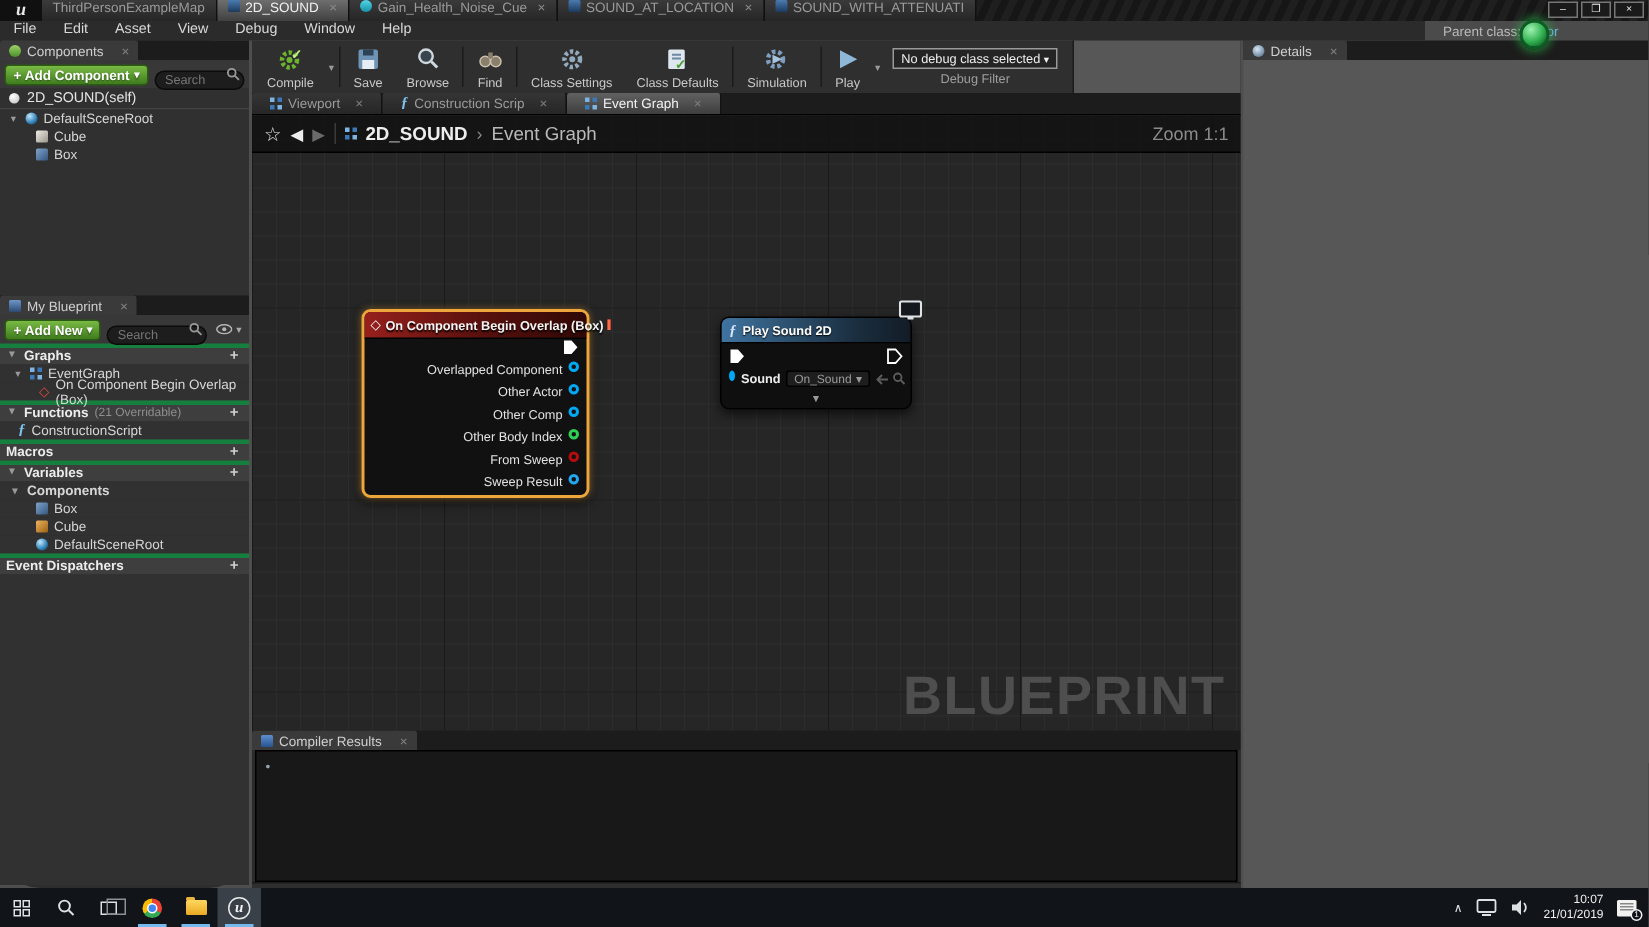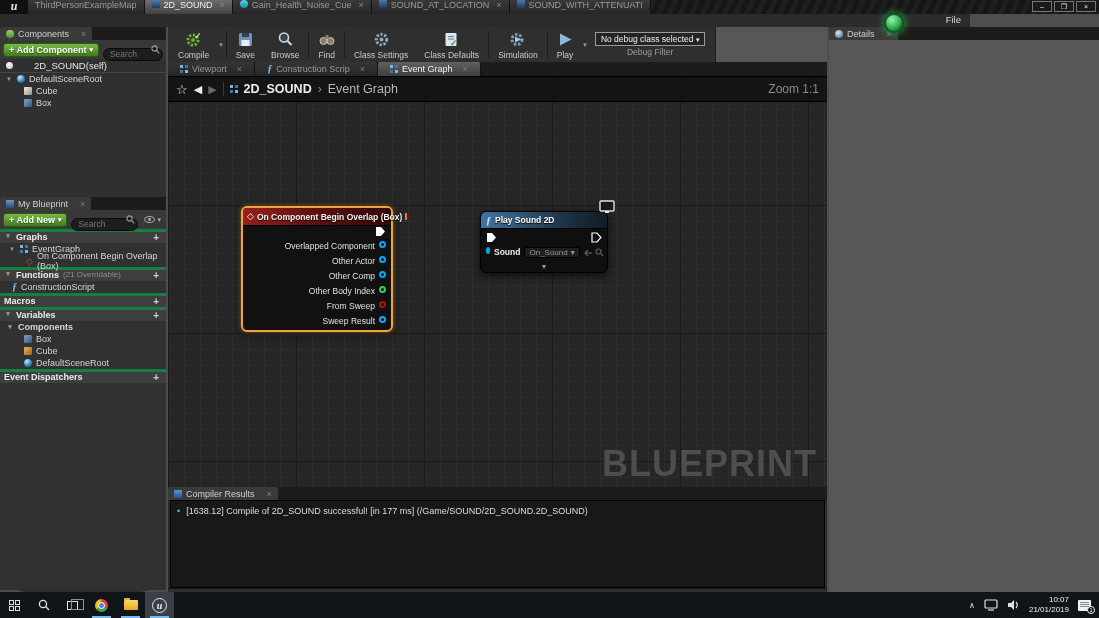--- a/index.html
+++ b/index.html
@@ -17,22 +17,22 @@
   .dtab.active{background:linear-gradient(#6e6e6e,#414141);color:#f0f0f0;}
   .dtab .tclose{color:#8a8a8a;font-size:9px;margin-left:3px;}
   .tico{width:8px;height:8px;border-radius:1px;display:inline-block;}
   .tico.bp{background:linear-gradient(#4a7bb0,#1d3a5e);}
   .tico.cue{background:linear-gradient(#53d6e8,#1790a5);border-radius:50%;}
   .winctrl{position:absolute;right:3px;top:1px;display:flex;gap:2px;}
   .wbtn{width:20px;height:11px;background:#1a1a1a;border:1px solid #777;color:#eee;font-size:7px;
     line-height:9px;text-align:center;}
 
   
-  .menubar{position:absolute;left:0;top:14px;width:970px;height:13px;background:#2b2b2b;
-    display:flex;align-items:flex-end;font-size:9.5px;color:#d8d8d8;flex-direction:column;}
+  .menubar{position:absolute;left:0;top:14px;width:1099px;height:13px;background:#2b2b2b;
+    display:flex;align-items:flex-start;font-size:9.5px;color:#d8d8d8;}
   .mitem{padding:0 9px;}
   .menubar .spacer{flex:1;}
   .parentclass{height:13px;background:#4b4b4b;display:flex;align-items:center;gap:4px;
     padding:0 60px 0 12px;font-size:9px;color:#b9b9b9;}
   .parentclass b{color:#6fb7e8;font-weight:normal;}
   .orb{position:absolute;right:66px;top:-1px;width:20px;height:20px;border-radius:50%;z-index:60;
     background:radial-gradient(circle at 35% 30%,#9df2b0,#2fae4e 55%,#0b4d1e 95%);
     border:2px solid #0e5c25;box-shadow:0 0 6px 2px rgba(40,180,70,.55);}
 
   
@@ -58,21 +58,21 @@
     padding:1px 5px;white-space:nowrap;text-shadow:0 1px 1px rgba(0,0,0,.4);}
   .greenbtn .dd{font-size:7px;margin-left:3px;}
   .searchwrap{position:relative;flex:1;height:13px;}
   .searchwrap input{width:100%;height:13px;background:#1d1d1d;border:1px solid #0b0b0b;border-radius:7px;
     color:#bbb;font-size:8.5px;padding:0 14px 0 6px;font-family:"Liberation Sans",sans-serif;}
   .searchwrap input::placeholder{color:#777;}
   .mag{position:absolute;right:3px;top:2px;}
   .eyebtn{display:flex;align-items:center;gap:2px;color:#aaa;font-size:7px;padding:0 2px;}
 
   
-  .selfrow{display:flex;align-items:center;gap:21px;height:14px;padding-left:6px;font-size:9.5px;
+  .selfrow{display:flex;align-items:center;gap:5px;height:14px;padding-left:6px;font-size:9.5px;
     color:#e4e4e4;border-bottom:1px solid #454545;background:#303030;}
   .dotw{width:7px;height:7px;border-radius:50%;background:radial-gradient(circle at 35% 30%,#fff,#bdbdbd);}
   .trow{display:flex;align-items:center;gap:4px;height:12px;font-size:9px;color:#d6d6d6;background:#303030;}
   .tree-fill{background:#303030;height:88px;}
   .exp{color:#9a9a9a;font-size:7px;width:8px;text-align:center;}
   .ball{width:8px;height:8px;border-radius:50%;background:radial-gradient(circle at 35% 30%,#bfe8ff,#2f7fb5 60%,#123a57);}
   .cubeico{width:8px;height:8px;background:linear-gradient(135deg,#efece6,#9a948b);border-radius:1px;}
   .boxico{width:8px;height:8px;background:linear-gradient(135deg,#7fa3cc,#35567e);border-radius:1px;}
   .cubeamber{width:8px;height:8px;background:linear-gradient(135deg,#f0b35e,#9a6214);border-radius:1px;}
 
@@ -587,21 +587,20 @@
     <div class="pstrip">
       <div class="ptab">
         <span class="pico log"></span>
         <span>Compiler Results</span>
         <span class="tclose">×</span>
       </div>
     </div>
     <div class="compiler">
       <div class="clog">
         <span class="bullet">•</span>
-        <span>[1638.12] Compile of 2D_SOUND successful! [in 177 ms] (/Game/SOUND/2D_SOUND.2D_SOUND)</span>
       </div>
       <div class="cfoot">
         <span>Clear</span>
       </div>
     </div>
   </div>
 
   <div class="right">
     <div class="pstrip">
       <div class="ptab">

